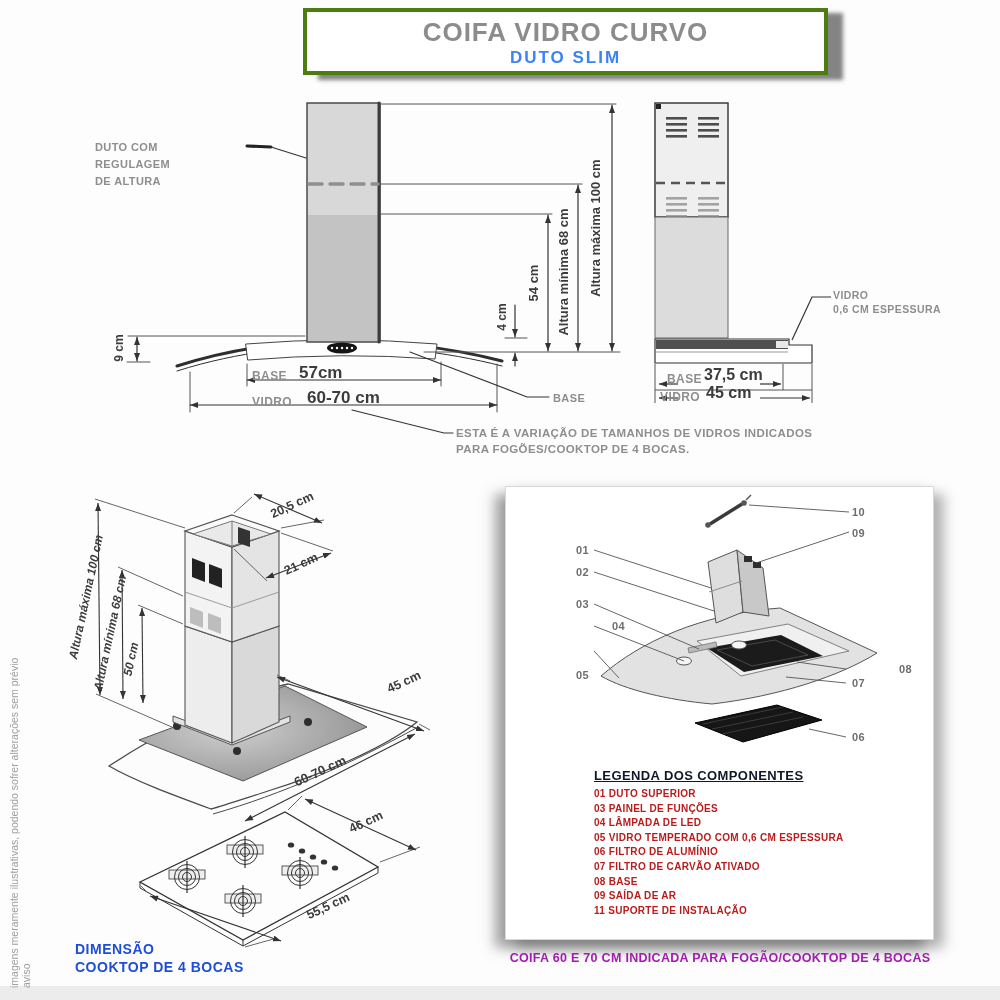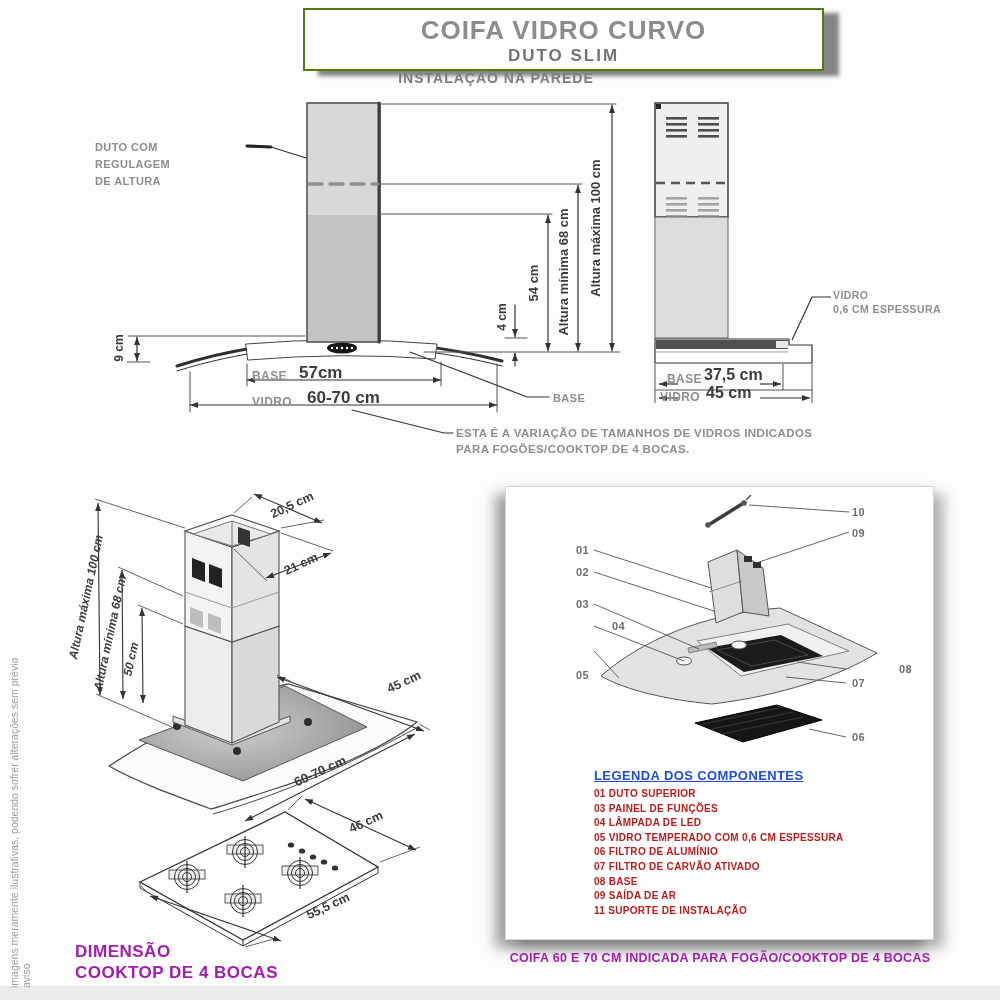--- a/index.html
+++ b/index.html
@@ -6,50 +6,49 @@
   body{font-family:"Liberation Sans",sans-serif;background:#e9e9e9;}
   #page{position:relative;width:1000px;height:1000px;background:#fdfdfd;overflow:hidden;margin:0 auto;}
   #artwork{position:absolute;left:0;top:0;z-index:2;}
   .lbl{position:absolute;z-index:3;font-weight:bold;font-size:11px;color:#8e8e8e;letter-spacing:.4px;white-space:pre-line;line-height:1.55;}
   .dim{position:absolute;z-index:3;font-weight:600;font-size:13px;color:#3c3c3c;white-space:nowrap;}
   .dim-lg{font-size:17px;}
   .dim-md{font-size:16px;}
   .ctr{transform:translate(-50%,-50%);}
   .callout{position:absolute;z-index:3;font-weight:bold;font-size:11px;color:#6e6e6e;letter-spacing:.5px;}
   #title-box{position:absolute;left:303px;top:8px;width:517px;height:59px;background:#fff;
-     border:2px solid #4d7c0f;box-shadow:15px 5px 4px rgba(110,110,110,.85);z-index:3;text-align:center;}
+     border:4px solid #4d7c0f;box-shadow:15px 5px 4px rgba(110,110,110,.85);z-index:3;text-align:center;}
   #title-box .t1{font-weight:bold;font-size:26px;color:#8c8c8c;letter-spacing:1px;margin-top:5px;}
-  #title-box .t2{font-weight:bold;font-size:17px;color:#737373;letter-spacing:2px;margin-top:0px;}
+  #title-box .t2{font-weight:bold;font-size:17px;color:#3b82f6;letter-spacing:2px;margin-top:0px;}
   #subtitle{position:absolute;left:346px;top:70px;width:300px;text-align:center;font-weight:bold;
      font-size:14px;color:#7d7d7d;letter-spacing:1px;z-index:3;}
   #exploded-box{position:absolute;left:505px;top:486px;width:427px;height:452px;background:#fff;
      border:1px solid #d8d8d8;box-shadow:-10px 8px 12px rgba(70,70,70,.5),10px 8px 12px rgba(70,70,70,.4);z-index:1;}
   #legend{position:absolute;left:594px;top:768px;z-index:3;}
-  #legend .lt{font-weight:bold;font-size:13px;color:#1d4ed8;text-decoration:underline;letter-spacing:.4px;margin-bottom:4px;}
+  #legend .lt{font-weight:bold;font-size:13px;color:#0f172a;text-decoration:underline;letter-spacing:.4px;margin-bottom:4px;}
   #legend .li{font-weight:bold;font-size:10px;color:#b91c1c;letter-spacing:.3px;line-height:14.6px;}
   #caption-right{position:absolute;left:505px;top:951px;width:430px;text-align:center;font-weight:bold;
      font-size:12.5px;color:#a21caf;letter-spacing:.3px;z-index:3;}
-  #caption-left{position:absolute;left:75px;top:941px;font-weight:bold;font-size:17px;color:#a21caf;
+  #caption-left{position:absolute;left:75px;top:941px;font-weight:bold;font-size:14px;color:#1d4ed8;
      letter-spacing:.5px;white-space:pre-line;line-height:1.25;z-index:3;}
   #side-note{position:absolute;left:8px;top:988px;width:352px;transform:rotate(-90deg);transform-origin:0 0;
      font-size:10.5px;color:#9e9e9e;z-index:3;}
   #bottom-strip{position:absolute;left:0;top:986px;width:1000px;height:14px;background:#ececec;z-index:0;}
 </style>
 </head>
 <body>
 
 <div id="page">
 
   <div id="bottom-strip"></div>
 
   <div id="title-box">
     <div class="t1">COIFA VIDRO CURVO</div>
     <div class="t2">DUTO SLIM</div>
   </div>
-  <div id="subtitle">INSTALAÇÃO NA PAREDE</div>
 
   <div id="exploded-box"></div>
 
   <svg id="artwork" width="1000" height="1000" viewBox="0 0 1000 1000">
     <defs>
       <marker id="mE" markerWidth="9" markerHeight="7" refX="8" refY="3" orient="auto" markerUnits="userSpaceOnUse">
         <path d="M0,0 L8,3 L0,6 Z" fill="#333"></path>
       </marker>
       <marker id="mS" markerWidth="9" markerHeight="7" refX="0" refY="3" orient="auto" markerUnits="userSpaceOnUse">
         <path d="M8,0 L0,3 L8,6 Z" fill="#333"></path>

